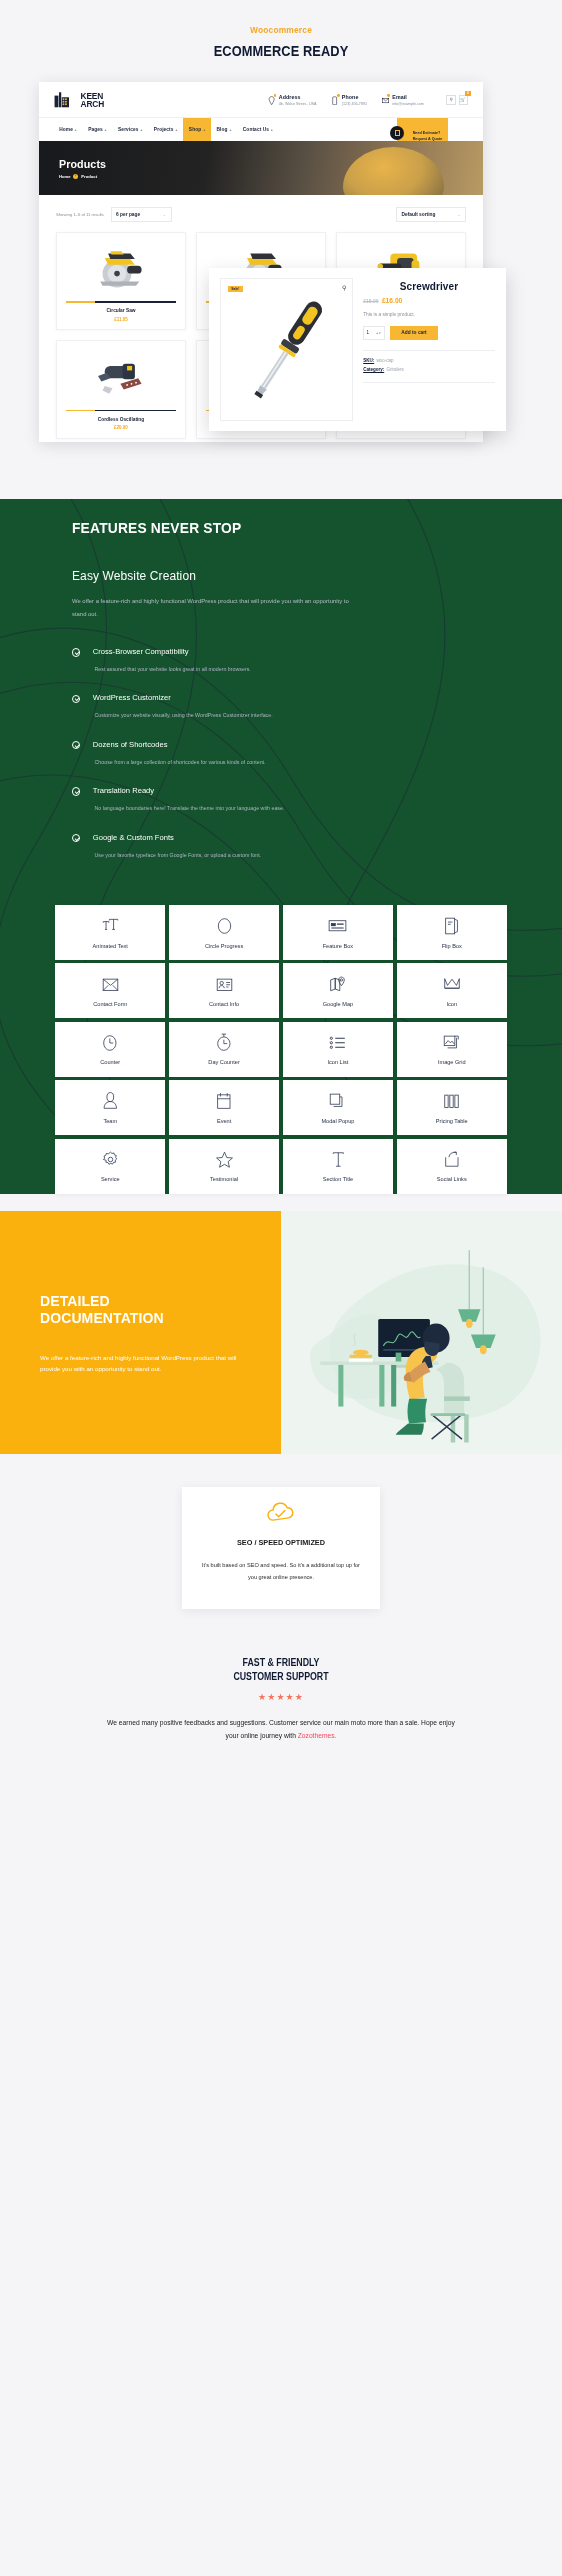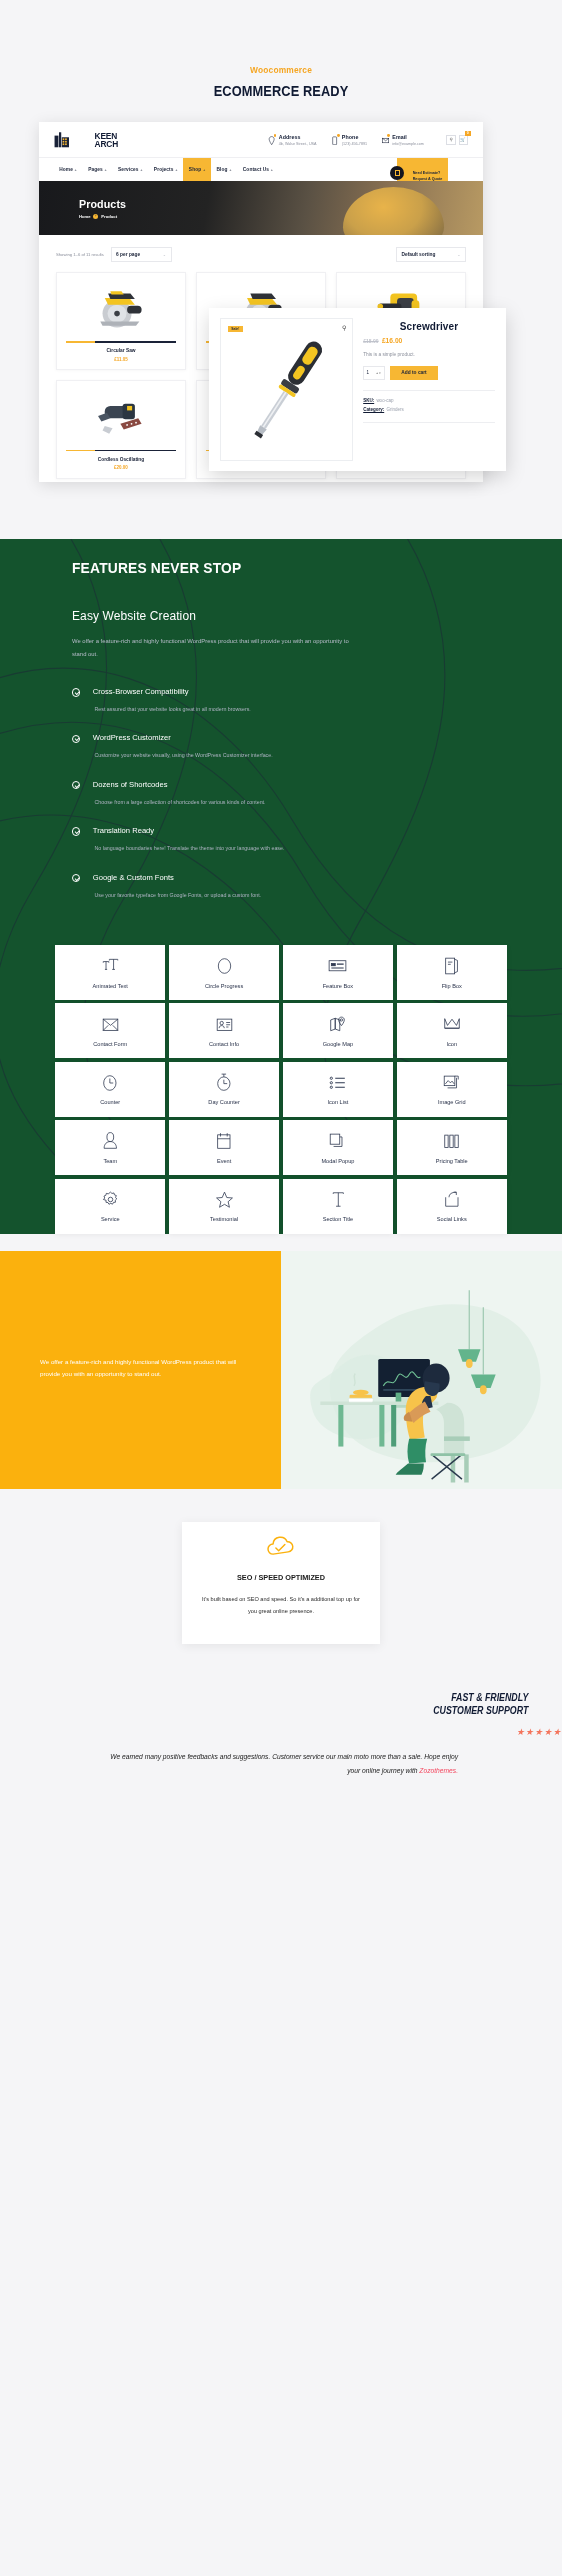--- a/index.html
+++ b/index.html
@@ -6,40 +6,40 @@
   html, body { width: 562px; }
   body {
     font-family: "Liberation Sans", sans-serif;
     background: #f5f5f7;
     color: #101a33;
     width: 562px;
   }
   .page { width: 562px; position: relative; overflow: hidden; }
 
   
-  .sec-ecom { background: #f5f5f7; padding: 25px 0 28px; margin-top: 40px; }
+  .sec-ecom { background: #f5f5f7; padding: 25px 0 28px; }
   .eyebrow {
     text-align: center; color: #f5a623; font-size: 8.4px;
     font-weight: 700; letter-spacing: 0.2px;
     font-family: "Liberation Sans Narrow","Liberation Sans",sans-serif;
   }
   .sec-title {
     text-align: center; color: #101a33; font-size: 14.6px; font-weight: 700;
     letter-spacing: 0.1px; margin-top: 7.9px; transform: scaleX(.88);
   }
 
   .browser-wrap { position: relative; width: 562px; height: 394px; margin-top: 18px; }
   .browser {
     position: absolute; left: 39px; top: 5.6px; width: 444px; height: 360px;
     background: #fff; box-shadow: 0 3.4px 14.6px rgba(0,0,0,.12); overflow: hidden;
   }
 
   
   .site-top { display: flex; align-items: center; height: 35px; padding: 0 14.6px; }
-  .logo { display: flex; align-items: center; gap: 21px; }
+  .logo { display: flex; align-items: center; gap: 7px; }
   .logo-mark { width: 20px; height: 17px; flex: 0 0 20px; }
   .logo-txt { line-height: .95; font-weight: 800; font-size: 8.4px; letter-spacing: -0.2px;
               font-family: "Liberation Sans Narrow","Liberation Sans",sans-serif; }
   .top-info { margin-left: auto; display: flex; align-items: center; gap: 14.6px; }
   .ti { display: flex; gap: 3.4px; align-items: flex-start; }
   .ti-ic { width: 7.3px; height: 9.6px; position: relative; flex: 0 0 7.3px; margin-top: 1.1px; }
   .ti-dot { position: absolute; right: -1.1px; top: -1.1px; width: 2.8px; height: 2.8px;
             background: #f5a623; border-radius: 50%; }
   .ti-l { font-size: 5.3px; font-weight: 800; letter-spacing: 0.1px;
           font-family: "Liberation Sans Narrow","Liberation Sans",sans-serif; }
@@ -63,21 +63,21 @@
          background: #f7b733; display: flex; align-items: center; padding-left: 15.7px; }
   .cta-txt { font-size: 3.7px; line-height: 1.5; font-weight: 700; color: #1a2238;
              font-family: "Liberation Sans Narrow","Liberation Sans",sans-serif; }
   .cta-badge { position: absolute; left: -7.3px; top: 7.3px; width: 14.6px; height: 14.6px;
                border-radius: 50%; background: #14161f; display: flex; align-items: center;
                justify-content: center; }
   .cta-badge i { width: 5px; height: 6.7px; border: 0.8px solid #f7b733; display: block; }
 
   
   .hero { height: 54px; position: relative; overflow: hidden;
-          background: linear-gradient(100deg,#18191c 0%,#232323 38%,#5a5144 60%,#8a7152 78%,#b89a63 100%); padding-left: 20px; }
+          background: linear-gradient(100deg,#18191c 0%,#232323 38%,#5a5144 60%,#8a7152 78%,#b89a63 100%); }
   .hero::after { content:""; position:absolute; right:39px; bottom:-19px; width:101px; height:67px;
                  border-radius:50% 50% 44% 44%/60% 60% 40% 40%;
                  background: radial-gradient(ellipse at 40% 30%, #e8b34a 0%, #caa04a 45%, #6c5c42 100%); }
   .hero-inner { position: relative; z-index: 2; padding: 17px 0 0 20px; }
   .hero-t { color: #fff; font-size: 10.7px; font-weight: 700; letter-spacing: 0.1px;
             font-family: "Liberation Sans Narrow","Liberation Sans",sans-serif; }
   .crumb { display: flex; align-items: center; gap: 2.8px; margin-top: 3.9px; font-size: 4.2px;
            color: #fff; font-family:"Liberation Sans Narrow","Liberation Sans",sans-serif; font-weight:700;}
   .crumb-sep { width: 5px; height: 5px; border-radius: 50%; background: #f7b733; color:#14161f;
                font-size: 3.4px; display: flex; align-items: center; justify-content: center; }
@@ -178,21 +178,21 @@
                justify-content: center; gap: 14.6px; }
   .ccard { width: 198px; background: #fff; box-shadow: 0 2.2px 10px rgba(0,0,0,.07);
            padding: 12px 20px 26px; text-align: center; }
   .cicon { height: 26px; display: flex; align-items: center; justify-content: center; color: #fbb10d; }
   .ctitle { margin-top: 13.5px; font-size: 7.3px; font-weight: 700; color: #1a1a1a;
             font-family: "Liberation Sans", sans-serif; }
   .ctitle.narrow { font-family:"Liberation Sans Narrow","Liberation Sans",sans-serif; }
   .cdesc { margin-top: 12.4px; font-size: 5.6px; line-height: 2.1; color: #2b2b2b; }
 
   
-  .sec-sup { background: #f5f5f7; padding: 19px 0 36px; text-align: right; font-style: italic; }
+  .sec-sup { background: #f5f5f7; padding: 19px 0 36px; text-align: center; }
   .sup-h { font-size: 10px; font-weight: 700; color: #101a33; line-height: 1.35;
            transform: scaleX(.88); }
   .stars { margin-top: 9px; color: #f4745c; font-size: 9px; letter-spacing: 1.1px; }
   .sup-p { margin: 13.5px auto 0; max-width: 354px; font-size: 6.7px; line-height: 1.95; color: #1a1a1a; }
   .brand { color: #f4465e; }
 </style>
 </head>
 <body>
 
 <div class="page">
@@ -761,20 +761,24 @@
             </svg>
           </span>
         <span class="wlabel">Social Links</span>
       </div>
     </div>
     <div class="wgrid-bg"></div>
   </section>
 
   <section class="sec-doc">
     <div class="doc-left">
+      <h2 class="doc-h">
+        <span>DETAILED</span><br>
+        <span>DOCUMENTATION</span>
+      </h2>
       <p class="doc-p">We offer a feature-rich and highly functional WordPress product that will provide you with an opportunity to stand out.</p>
     </div>
     <div class="doc-right">
       <svg viewBox="0 0 500 420" width="281" height="236">
         <path d="M180 130c90-55 215-45 260 25s20 175-70 205-225 20-265-55 -15-120 75-175z" fill="#e2efe7"></path>
         <path d="M100 210c40-40 95-30 120 10s0 95-45 110-110-5-120-50 5-40 45-70z" fill="#dcece2" opacity=".7"></path>
         <path d="M335 70v105" stroke="#9fc9b2" stroke-width="2.2" fill="none"></path>
         <path d="M360 100v120" stroke="#9fc9b2" stroke-width="2.2" fill="none"></path>
         <path d="M315 175h40l-8 22h-24z" fill="#63b48c"></path>
         <ellipse cx="335" cy="200" rx="6" ry="8" fill="#f7c34a"></ellipse>

